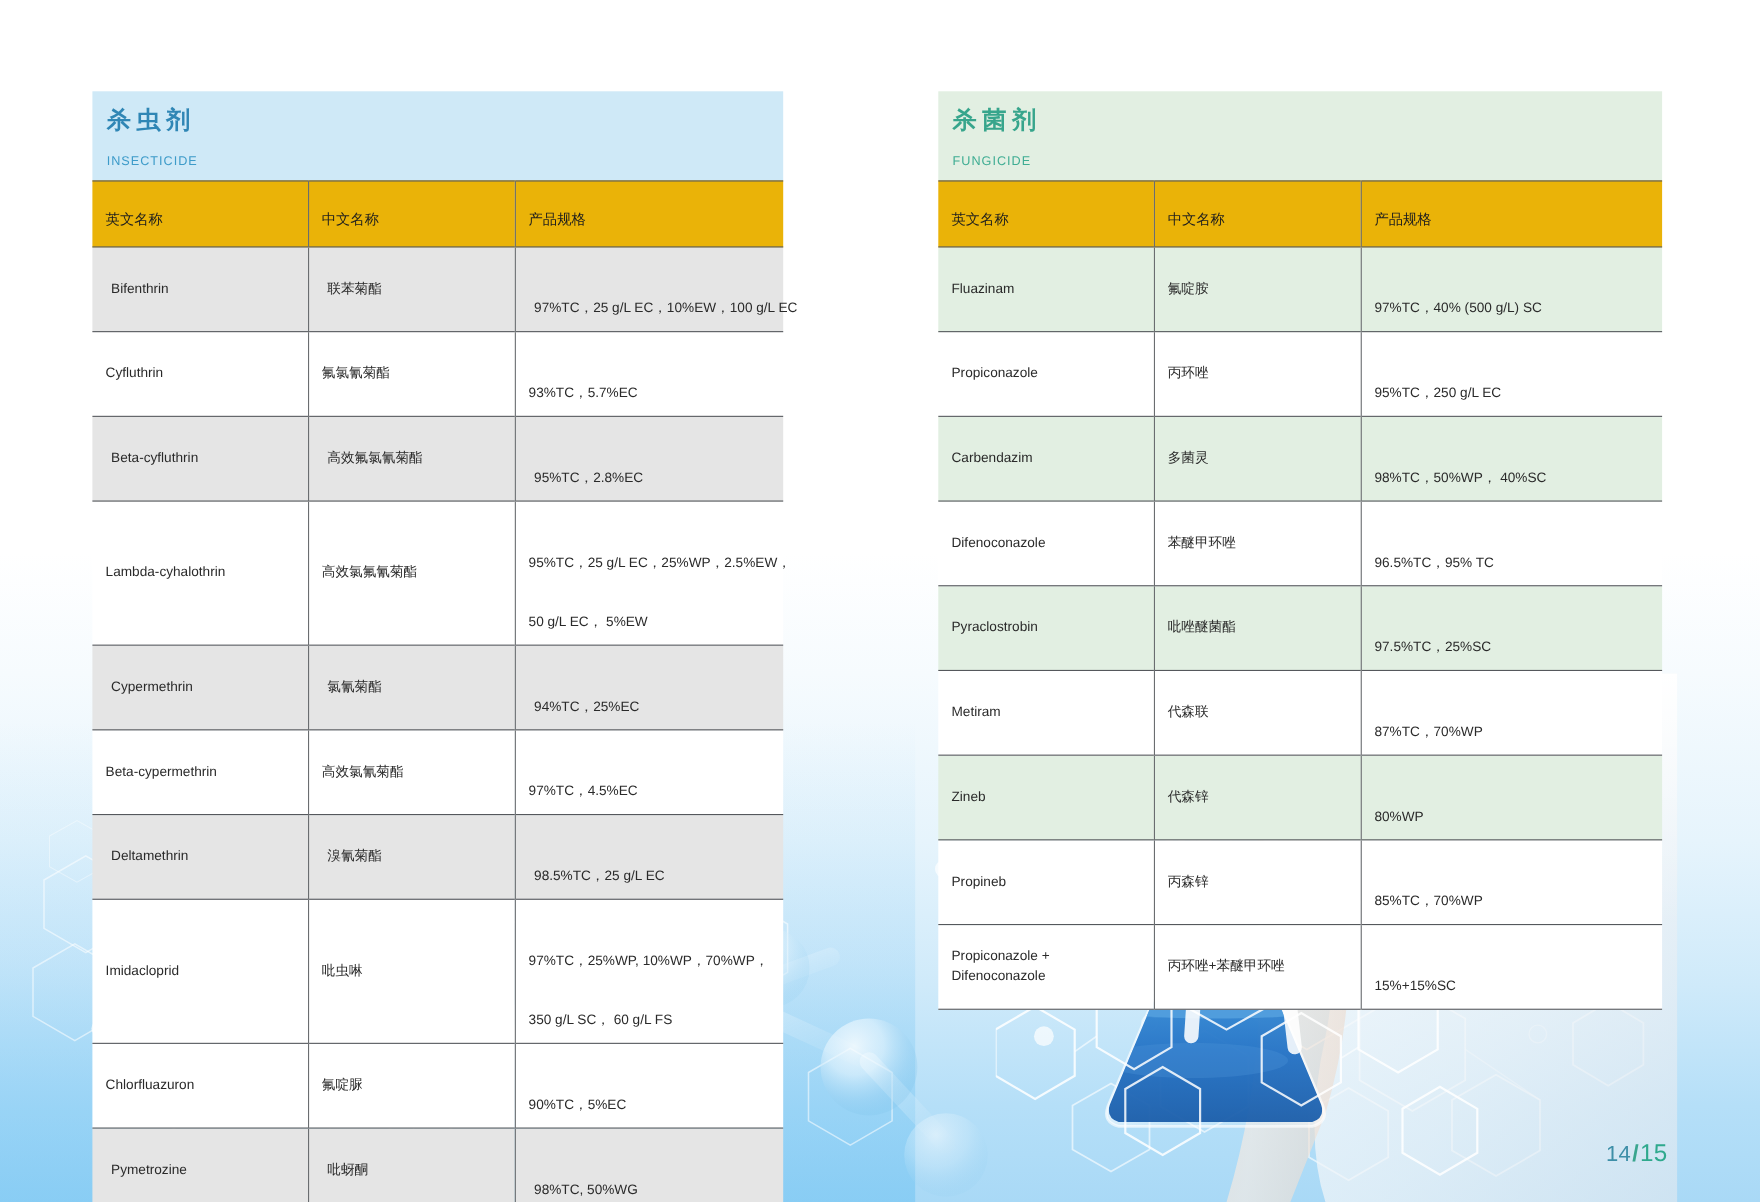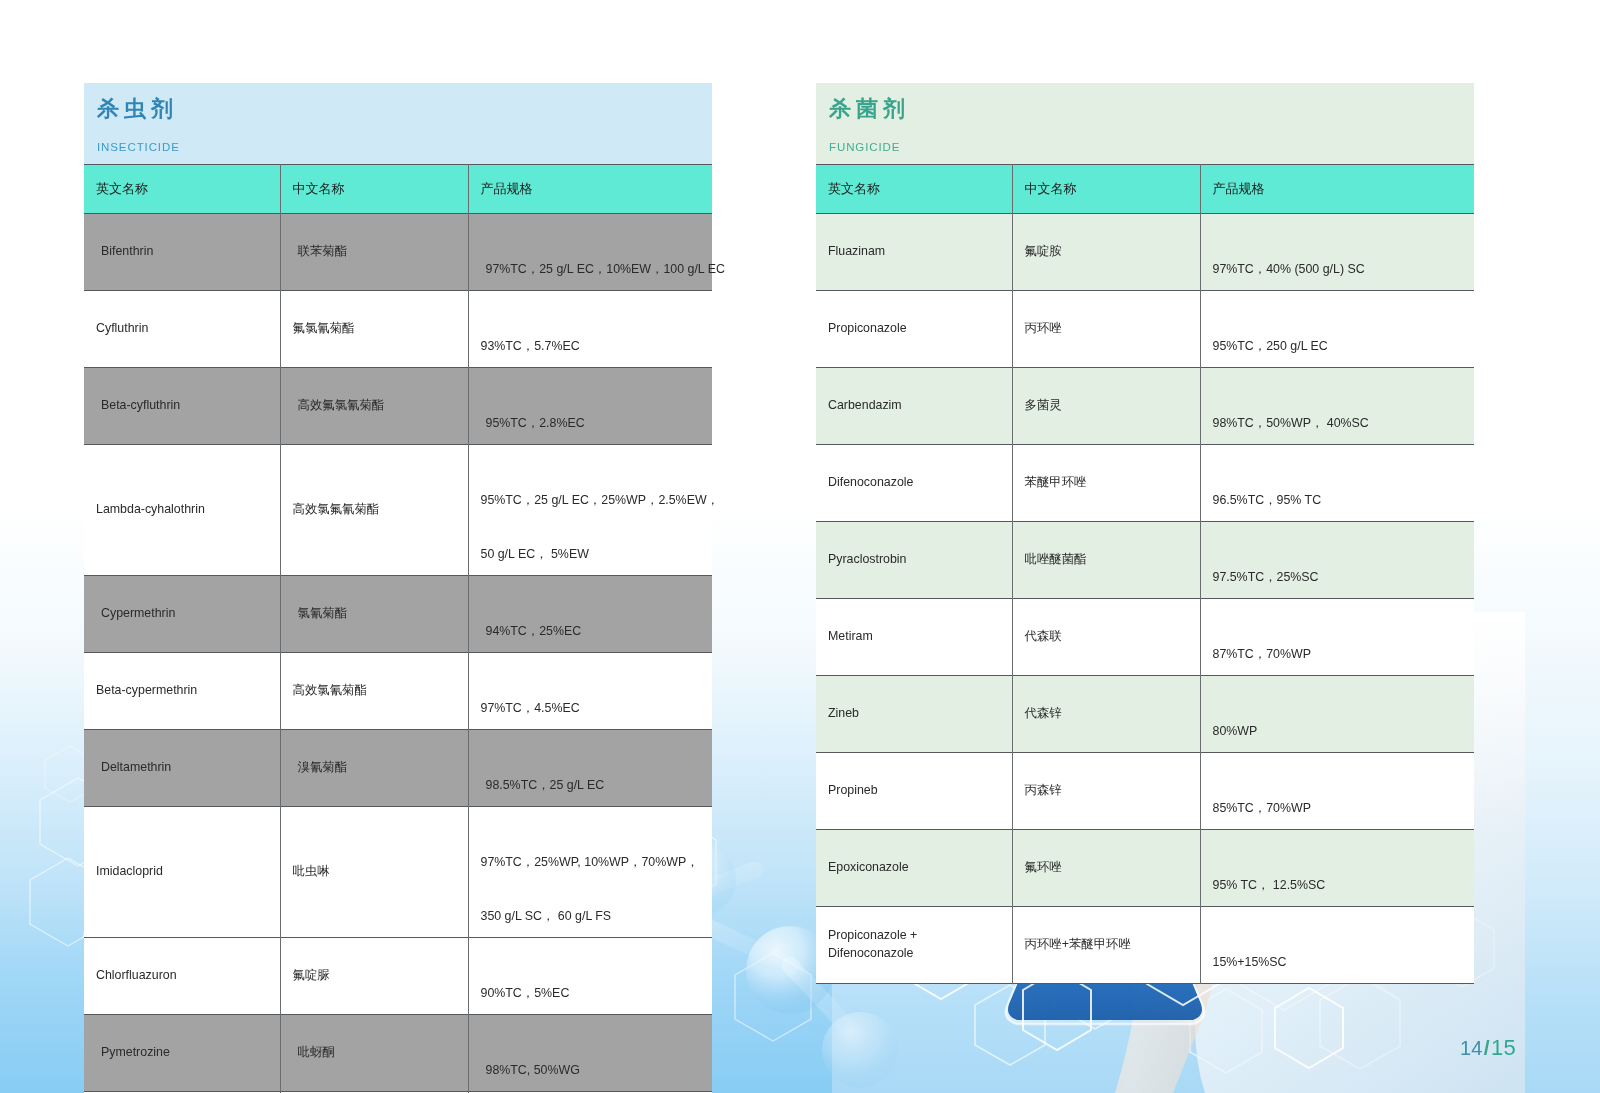--- a/index.html
+++ b/index.html
@@ -34,21 +34,21 @@
       rgba(255,255,255,0) 0%,
       rgba(255,255,255,0) 60%,
       rgba(140,205,245,0.25) 80%,
       rgba(110,195,243,0.55) 100%);
   }
   .bg-svg { position:absolute; inset:0; width:1600px; height:1093px; }
 
   
   .panel { position:absolute; }
   #panel-insecticide { left:84px; top:83px; width:628px; }
-  #panel-fungicide  { left:816px; top:83px; width:658px; }
+  #panel-fungicide  { left:853px; top:83px; width:658px; }
 
   .panel-header {
     padding:15px 0 10px 13px;
     line-height:1;
   }
   .panel-header.blue  { background:#cfe9f7; }
   .panel-header.green { background:#e2efe2; }
 
   .panel-title-cn {
     font-size:22px; font-weight:bold;
@@ -78,34 +78,34 @@
     vertical-align:middle;
     line-height:1.45;
     font-weight:normal;
   }
   table.prod tr { border-top:1.6px solid #55585c; }
   table.prod tr:last-child { border-bottom:1.6px solid #55585c; }
   table.prod td + td, table.prod th + th {
     border-left:1.3px solid #6a6d70;
   }
   table.prod thead th {
-    background:#5eead4;
+    background:#eab308;
     font-size:13px;
     color:#1e1e1e;
-    padding-top:15px; padding-bottom:15px;
+    padding-top:26px; padding-bottom:15px;
   }
   
   .col-en   { width:196px; }
   .col-cn   { width:188px; }
   .col-spec { width:auto; }
   #panel-fungicide .col-en { width:196px; }
   #panel-fungicide .col-cn { width:188px; }
 
   
-  #tbl-insecticide tbody tr.stripe td { background:#a3a3a3;padding-left:17px; }
+  #tbl-insecticide tbody tr.stripe td { background:#e5e5e5;padding-left:17px; }
   #tbl-insecticide tbody tr.plain  td { background:#ffffff; }
   #tbl-fungicide   tbody tr.stripe td { background:#e2efe2; }
   #tbl-fungicide   tbody tr.plain  td { background:#ffffff; }
 
   .spec-line { display:block; white-space:nowrap;margin-top:36px; }
 
   
   #page-number {
     position:absolute;
     right:84px; bottom:32px;
@@ -526,27 +526,20 @@
               <span class="spec-line">80%WP</span>
             </td>
           </tr>
           <tr class="plain">
             <td>Propineb</td>
             <td>丙森锌</td>
             <td>
               <span class="spec-line">85%TC，70%WP</span>
             </td>
           </tr>
-          <tr class="stripe">
-            <td>Epoxiconazole</td>
-            <td>氟环唑</td>
-            <td>
-              <span class="spec-line">95% TC， 12.5%SC</span>
-            </td>
-          </tr>
           <tr class="plain">
             <td>Propiconazole + Difenoconazole</td>
             <td>丙环唑+苯醚甲环唑</td>
             <td>
               <span class="spec-line">15%+15%SC</span>
             </td>
           </tr>
         </tbody>
     </table>
   </section>

